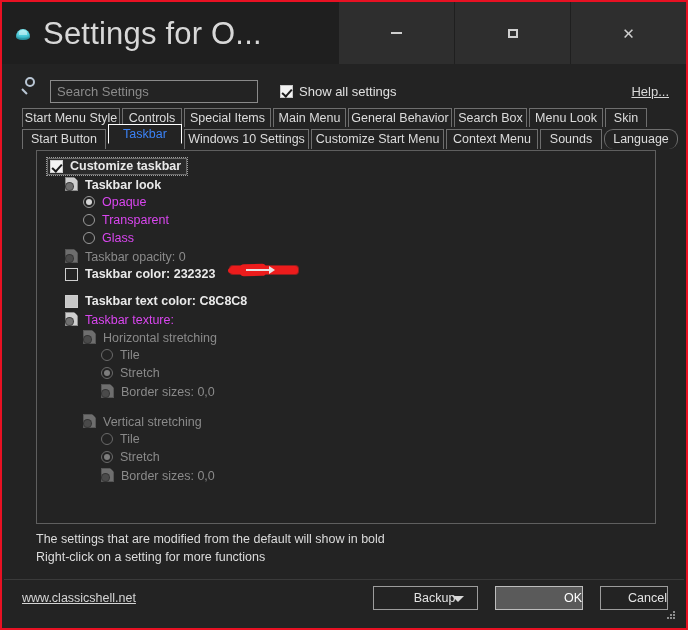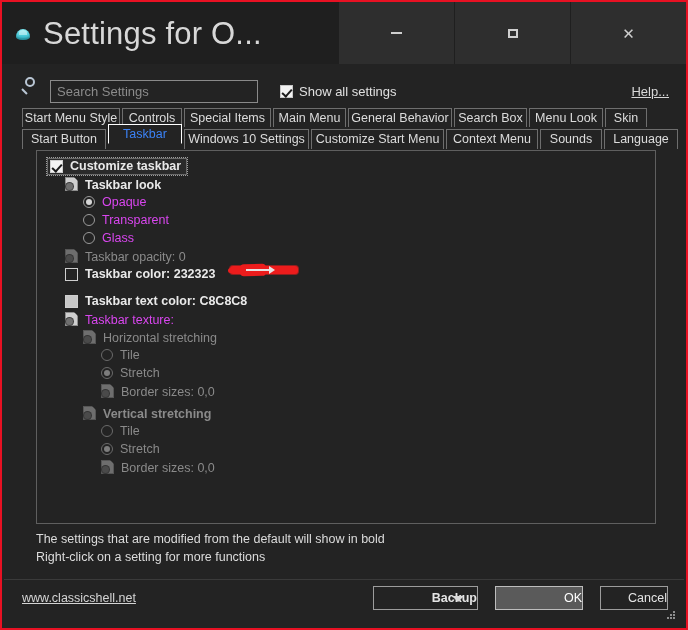--- a/index.html
+++ b/index.html
@@ -177,21 +177,21 @@
   .site-link{
     position:absolute;left:20px;top:589px;font-size:12.5px;color:#d4d4d4;
     text-decoration:underline;cursor:pointer;
   }
   .btnbar{position:absolute;right:18px;top:584px;display:flex;gap:17px;}
   .btn{
     height:24px;box-sizing:border-box;border:1px solid #9c9c9c;background:#232323;
     color:#e4e4e4;font-size:12.5px;display:flex;align-items:center;
     justify-content:flex-end;cursor:default;
   }
-  .btn.backup{width:105px;justify-content:flex-end;padding-left:18px;position:relative;font-weight:bold;}
+  .btn.backup{width:105px;justify-content:center;padding-left:18px;position:relative;}
   .btn.backup .caret{
     position:absolute;right:13px;top:9px;width:0;height:0;
     border-left:6px solid transparent;border-right:6px solid transparent;
     border-top:6px solid #d8d8d8;
   }
   .btn.ok{width:88px;background:#5a5a5a;border-color:#bdbdbd;color:#ffffff;}
   .btn.cancel{width:68px;}
   .grip{position:absolute;right:10px;bottom:8px;width:9px;height:9px;}
   .grip i{position:absolute;width:2px;height:2px;background:#8e8e8e;display:block;}
 
@@ -296,21 +296,21 @@
         </div>
         <div class="tab" style="width: 133px;">
           <span>Customize Start Menu</span>
         </div>
         <div class="tab" style="width: 92px;">
           <span>Context Menu</span>
         </div>
         <div class="tab" style="width: 62px;">
           <span>Sounds</span>
         </div>
-        <div class="tab" style="width: 74px;">
+        <div class="tab" style="width: 74px; border-radius: 9px;">
           <span>Language</span>
         </div>
       </div>
   </div>
 
   <div class="tree-panel">
       <div class="row" style="padding-left: 10px; margin-top: 6px;">
         <span class="item focusbox">
           <span class="tcb"></span>
           <span class="lbl bold">Customize taskbar</span>
@@ -381,21 +381,21 @@
           <span class="radio on dim"></span>
           <span class="lbl dim">Stretch</span>
         </span>
       </div>
       <div class="row" style="padding-left: 64px; margin-top: 0px;">
         <span class="item">
           <span class="pgicon dim"></span>
           <span class="lbl dim">Border sizes: 0,0</span>
         </span>
       </div>
-      <div class="row" style="padding-left: 46px; margin-top: 4px; font-weight: bold;">
+      <div class="row" style="padding-left: 46px; margin-top: 12px;">
         <span class="item">
           <span class="pgicon dim"></span>
           <span class="lbl dim">Vertical stretching</span>
         </span>
       </div>
       <div class="row" style="padding-left: 64px; margin-top: 0px;">
         <span class="item">
           <span class="radio dim"></span>
           <span class="lbl dim">Tile</span>
         </span>

